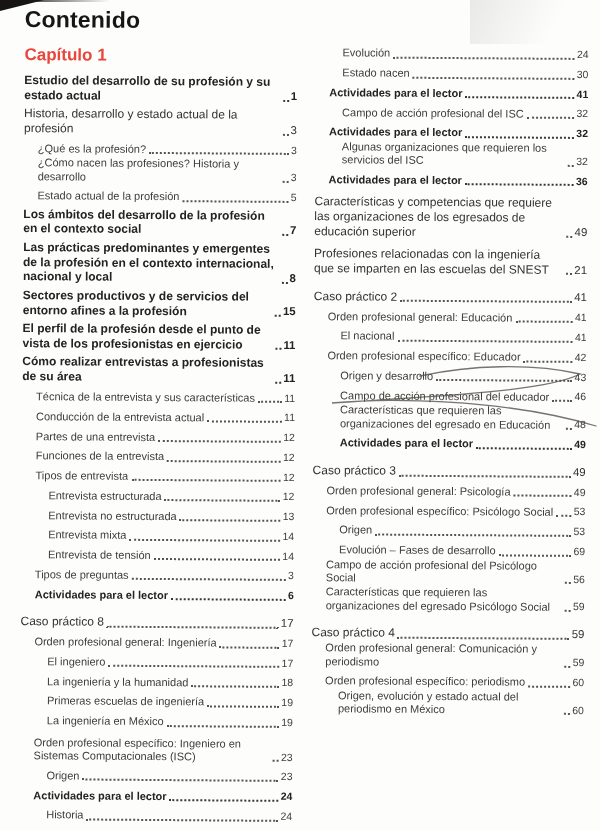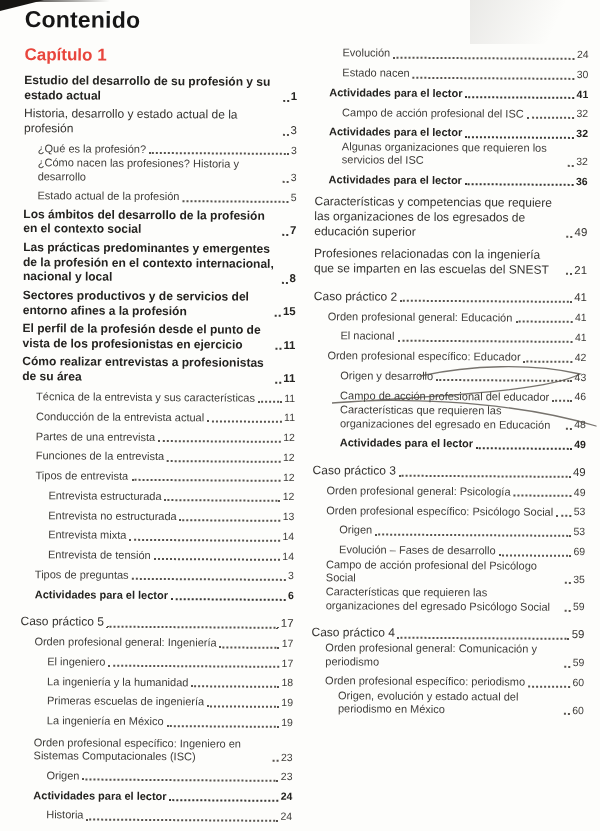--- a/index.html
+++ b/index.html
@@ -181,21 +181,21 @@
             <span class="t">Tipos de preguntas</span>
             <span class="leader"></span>
             <span class="pg">3</span>
           </div>
           <div class="entry ind1 bold">
             <span class="t">Actividades para el lector</span>
             <span class="leader"></span>
             <span class="pg">6</span>
           </div>
           <div class="entry ind0 sp">
-            <span class="t">Caso práctico 5</span>
+            <span class="t">Caso práctico 8</span>
             <span class="leader"></span>
             <span class="pg">17</span>
           </div>
           <div class="entry ind1">
             <span class="t">Orden profesional general: Ingeniería</span>
             <span class="leader"></span>
             <span class="pg">17</span>
           </div>
           <div class="entry ind2">
             <span class="t">El ingeniero</span>
@@ -347,21 +347,21 @@
             <span class="pg">53</span>
           </div>
           <div class="entry ind2">
             <span class="t">Evolución – Fases de desarrollo</span>
             <span class="leader"></span>
             <span class="pg">69</span>
           </div>
           <div class="entry ind1">
             <span class="t">Campo de acción profesional del Psicólogo Social</span>
             <span class="leader"></span>
-            <span class="pg">35</span>
+            <span class="pg">56</span>
           </div>
           <div class="entry ind1">
             <span class="t">Características que requieren las organizaciones del egresado Psicólogo Social</span>
             <span class="leader"></span>
             <span class="pg">59</span>
           </div>
           <div class="entry ind0 sp">
             <span class="t">Caso práctico 4</span>
             <span class="leader"></span>
             <span class="pg">59</span>

